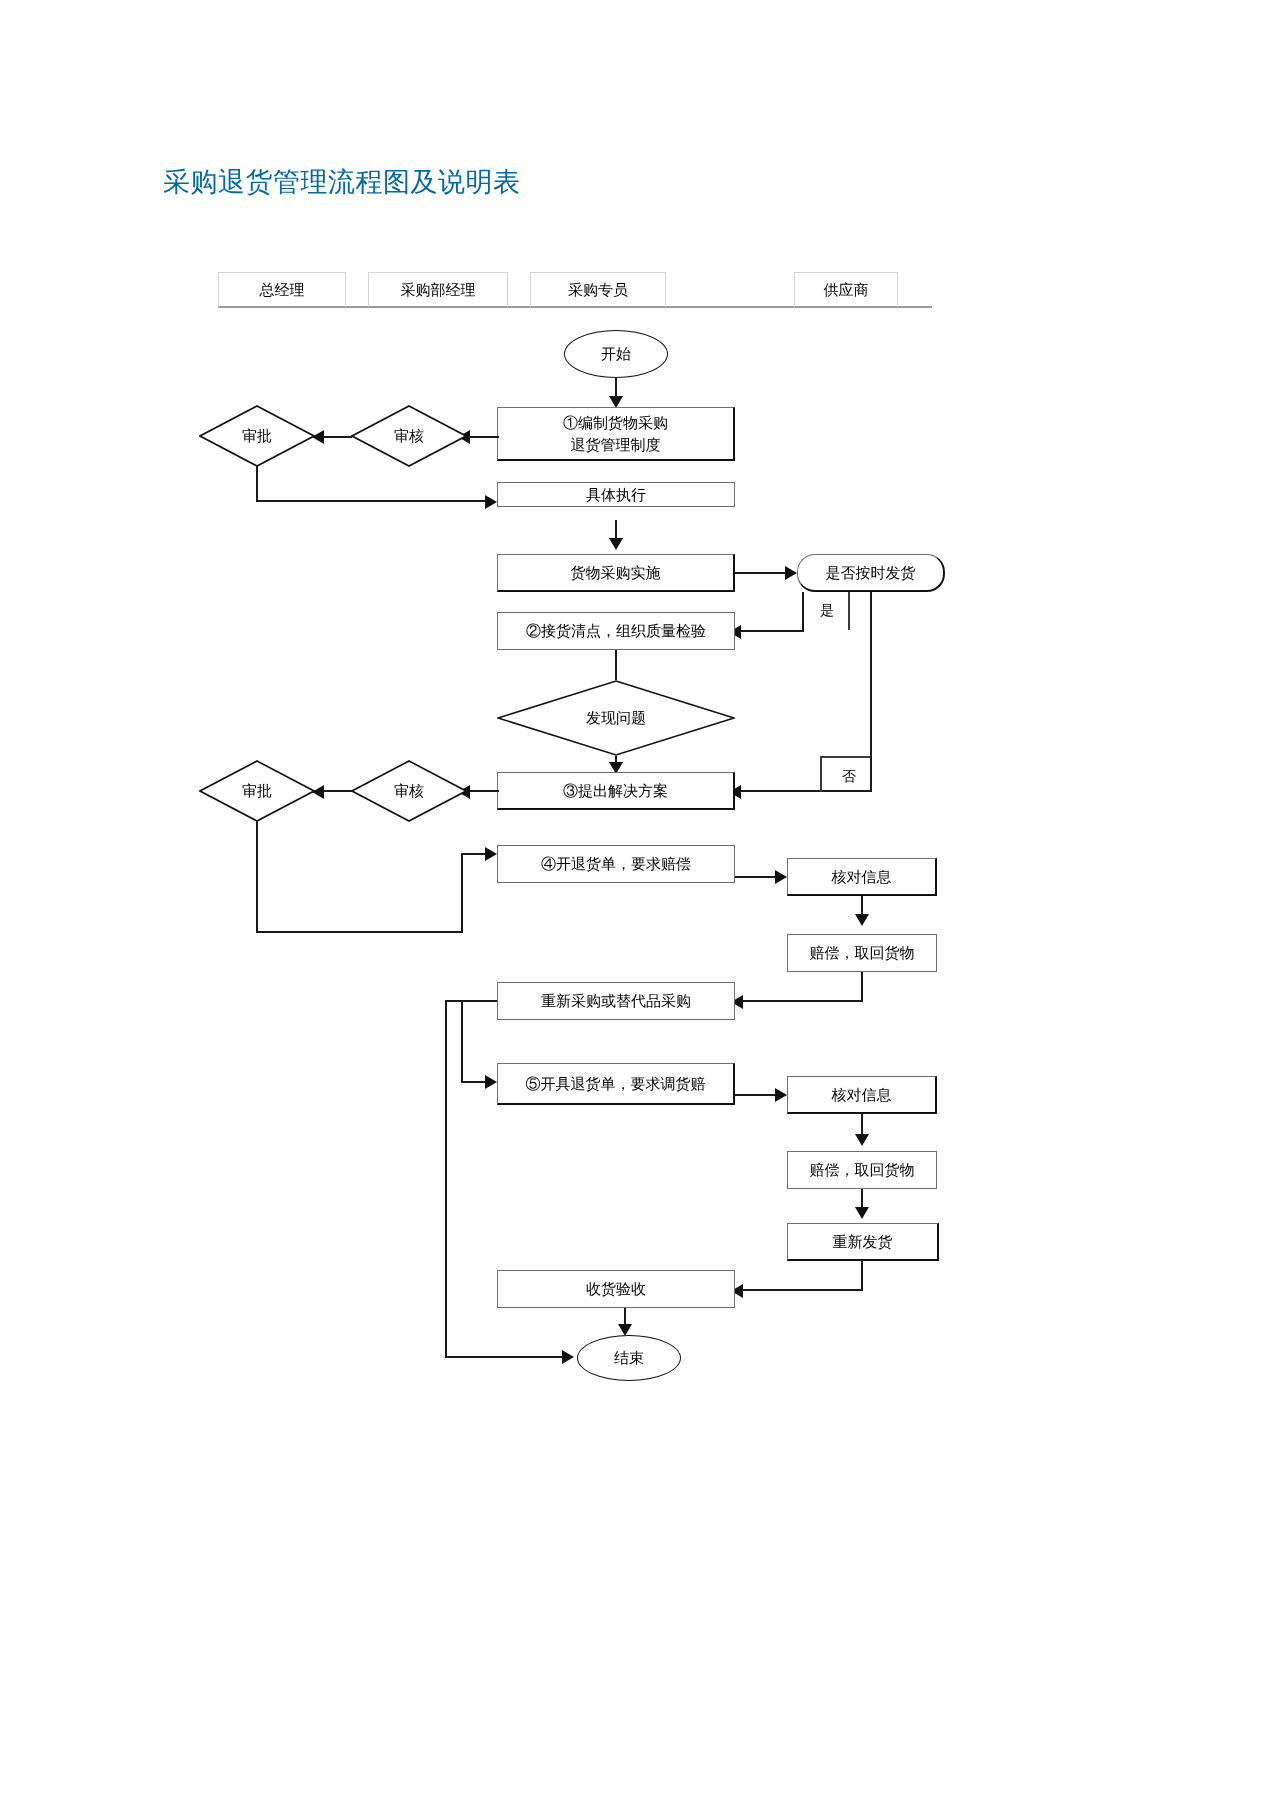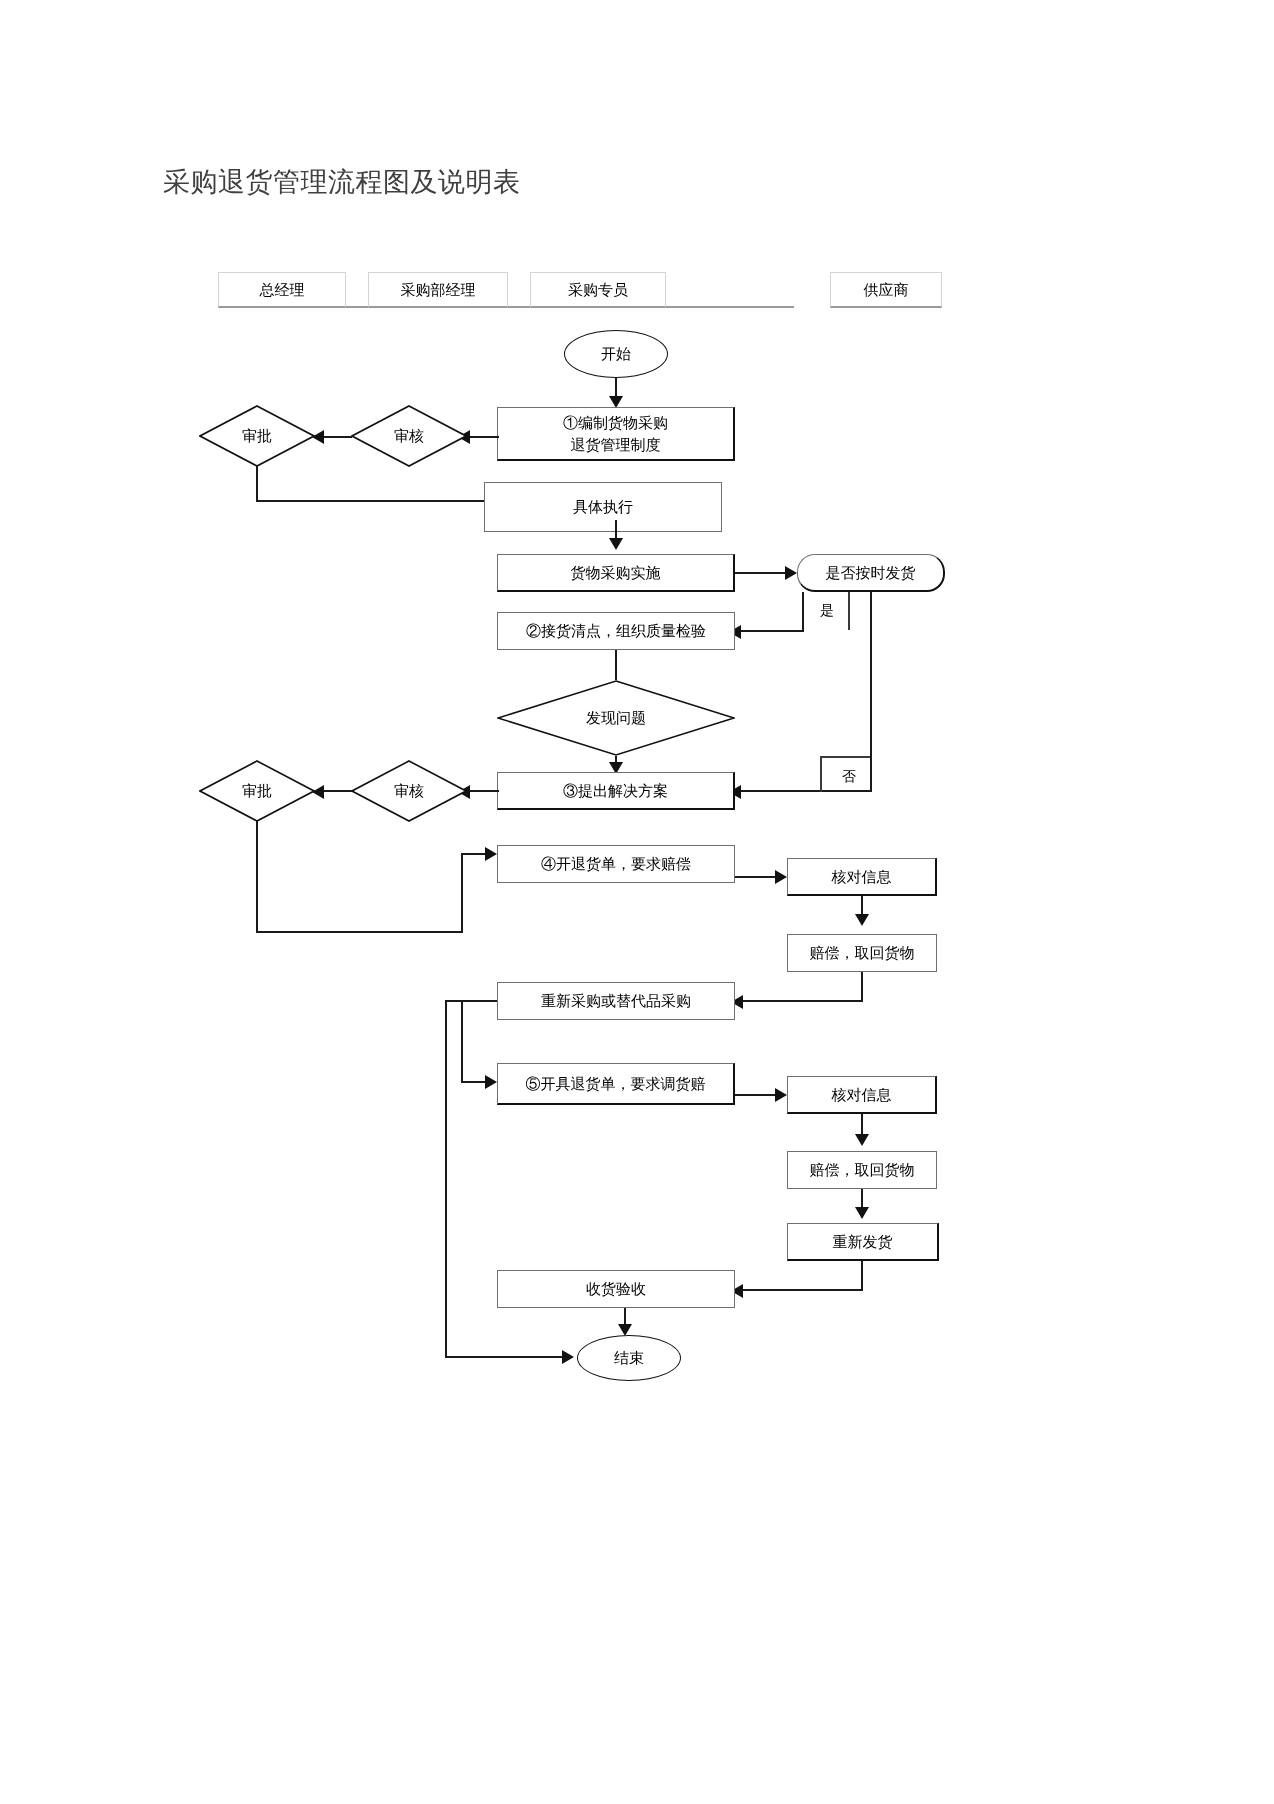--- a/index.html
+++ b/index.html
@@ -16,21 +16,21 @@
   }
   
   #doc-title{
     position:absolute;
     left:163px;
     top:166px;
     font-size:27px;
     line-height:32px;
     letter-spacing:0.5px;
     white-space:nowrap;
-    color:#404040;
+    color:#0369a1;
   }
   
   .lane-head{
     position:absolute;
     box-sizing:border-box;
     border:1px solid #d4d4d4;
     border-bottom:2px solid #9a9a9a;
     background:#ffffff;
     font-size:15px;
     line-height:34px;
@@ -113,21 +113,21 @@
 
   <div class="lane-head" style="left:218px;top:272px;width:128px;height:36px;">总经理</div>
   <div class="lane-gap" style="left:346px;top:272px;width:22px;height:36px;"></div>
 
   <div class="lane-head" style="left:368px;top:272px;width:140px;height:36px;">采购部经理</div>
   <div class="lane-gap" style="left:508px;top:272px;width:22px;height:36px;"></div>
 
   <div class="lane-head" style="left:530px;top:272px;width:136px;height:36px;">采购专员</div>
   <div class="lane-gap" style="left:666px;top:272px;width:128px;height:36px;"></div>
 
-  <div class="lane-head" style="left:794px;top:272px;width:112px;height:36px;margin-left:36px;">供应商</div>
+  <div class="lane-head" style="left:794px;top:272px;width:104px;height:36px;">供应商</div>
   <div class="lane-gap" style="left:898px;top:272px;width:34px;height:36px;"></div>
 
   <div class="node terminator" style="left:564px;top:330px;width:104px;height:48px;">开始</div>
 
   <div class="ln vline" style="left:615px;top:378px;height:26px;"></div>
   <div class="arrow ar-down" style="left:609px;top:396px;"></div>
 
   <div class="node rect" style="left:497px;top:407px;width:238px;height:54px;">①编制货物采购
 退货管理制度</div>
 
@@ -148,21 +148,21 @@
     <svg width="116" height="62" viewBox="0 0 116 62">
         <polygon points="58,1 115,31 58,61 1,31" fill="#ffffff" stroke="#111" stroke-width="1.6"></polygon>
       </svg>
     <div class="diamond-label">审批</div>
   </div>
 
   <div class="ln vline" style="left:256px;top:466px;height:36px;"></div>
   <div class="ln hline" style="left:256px;top:500px;width:231px;"></div>
   <div class="arrow ar-right" style="left:485px;top:495px;"></div>
 
-  <div class="node rect-plain" style="left:484px;top:482px;width:238px;height:50px;">具体执行</div>
+  <div class="node rect-plain" style="left:497px;top:482px;width:238px;height:25px;">具体执行</div>
   <div class="ln vline" style="left:615px;top:520px;height:22px;"></div>
   <div class="arrow ar-down" style="left:609px;top:538px;"></div>
 
   <div class="node rect" style="left:497px;top:554px;width:238px;height:38px;">货物采购实施</div>
 
   <div class="ln hline" style="left:735px;top:572px;width:52px;"></div>
   <div class="arrow ar-right" style="left:785px;top:566px;"></div>
 
   <div class="node rect" style="left:797px;top:554px;width:148px;height:38px;border-radius:18px;">是否按时发货</div>
 

